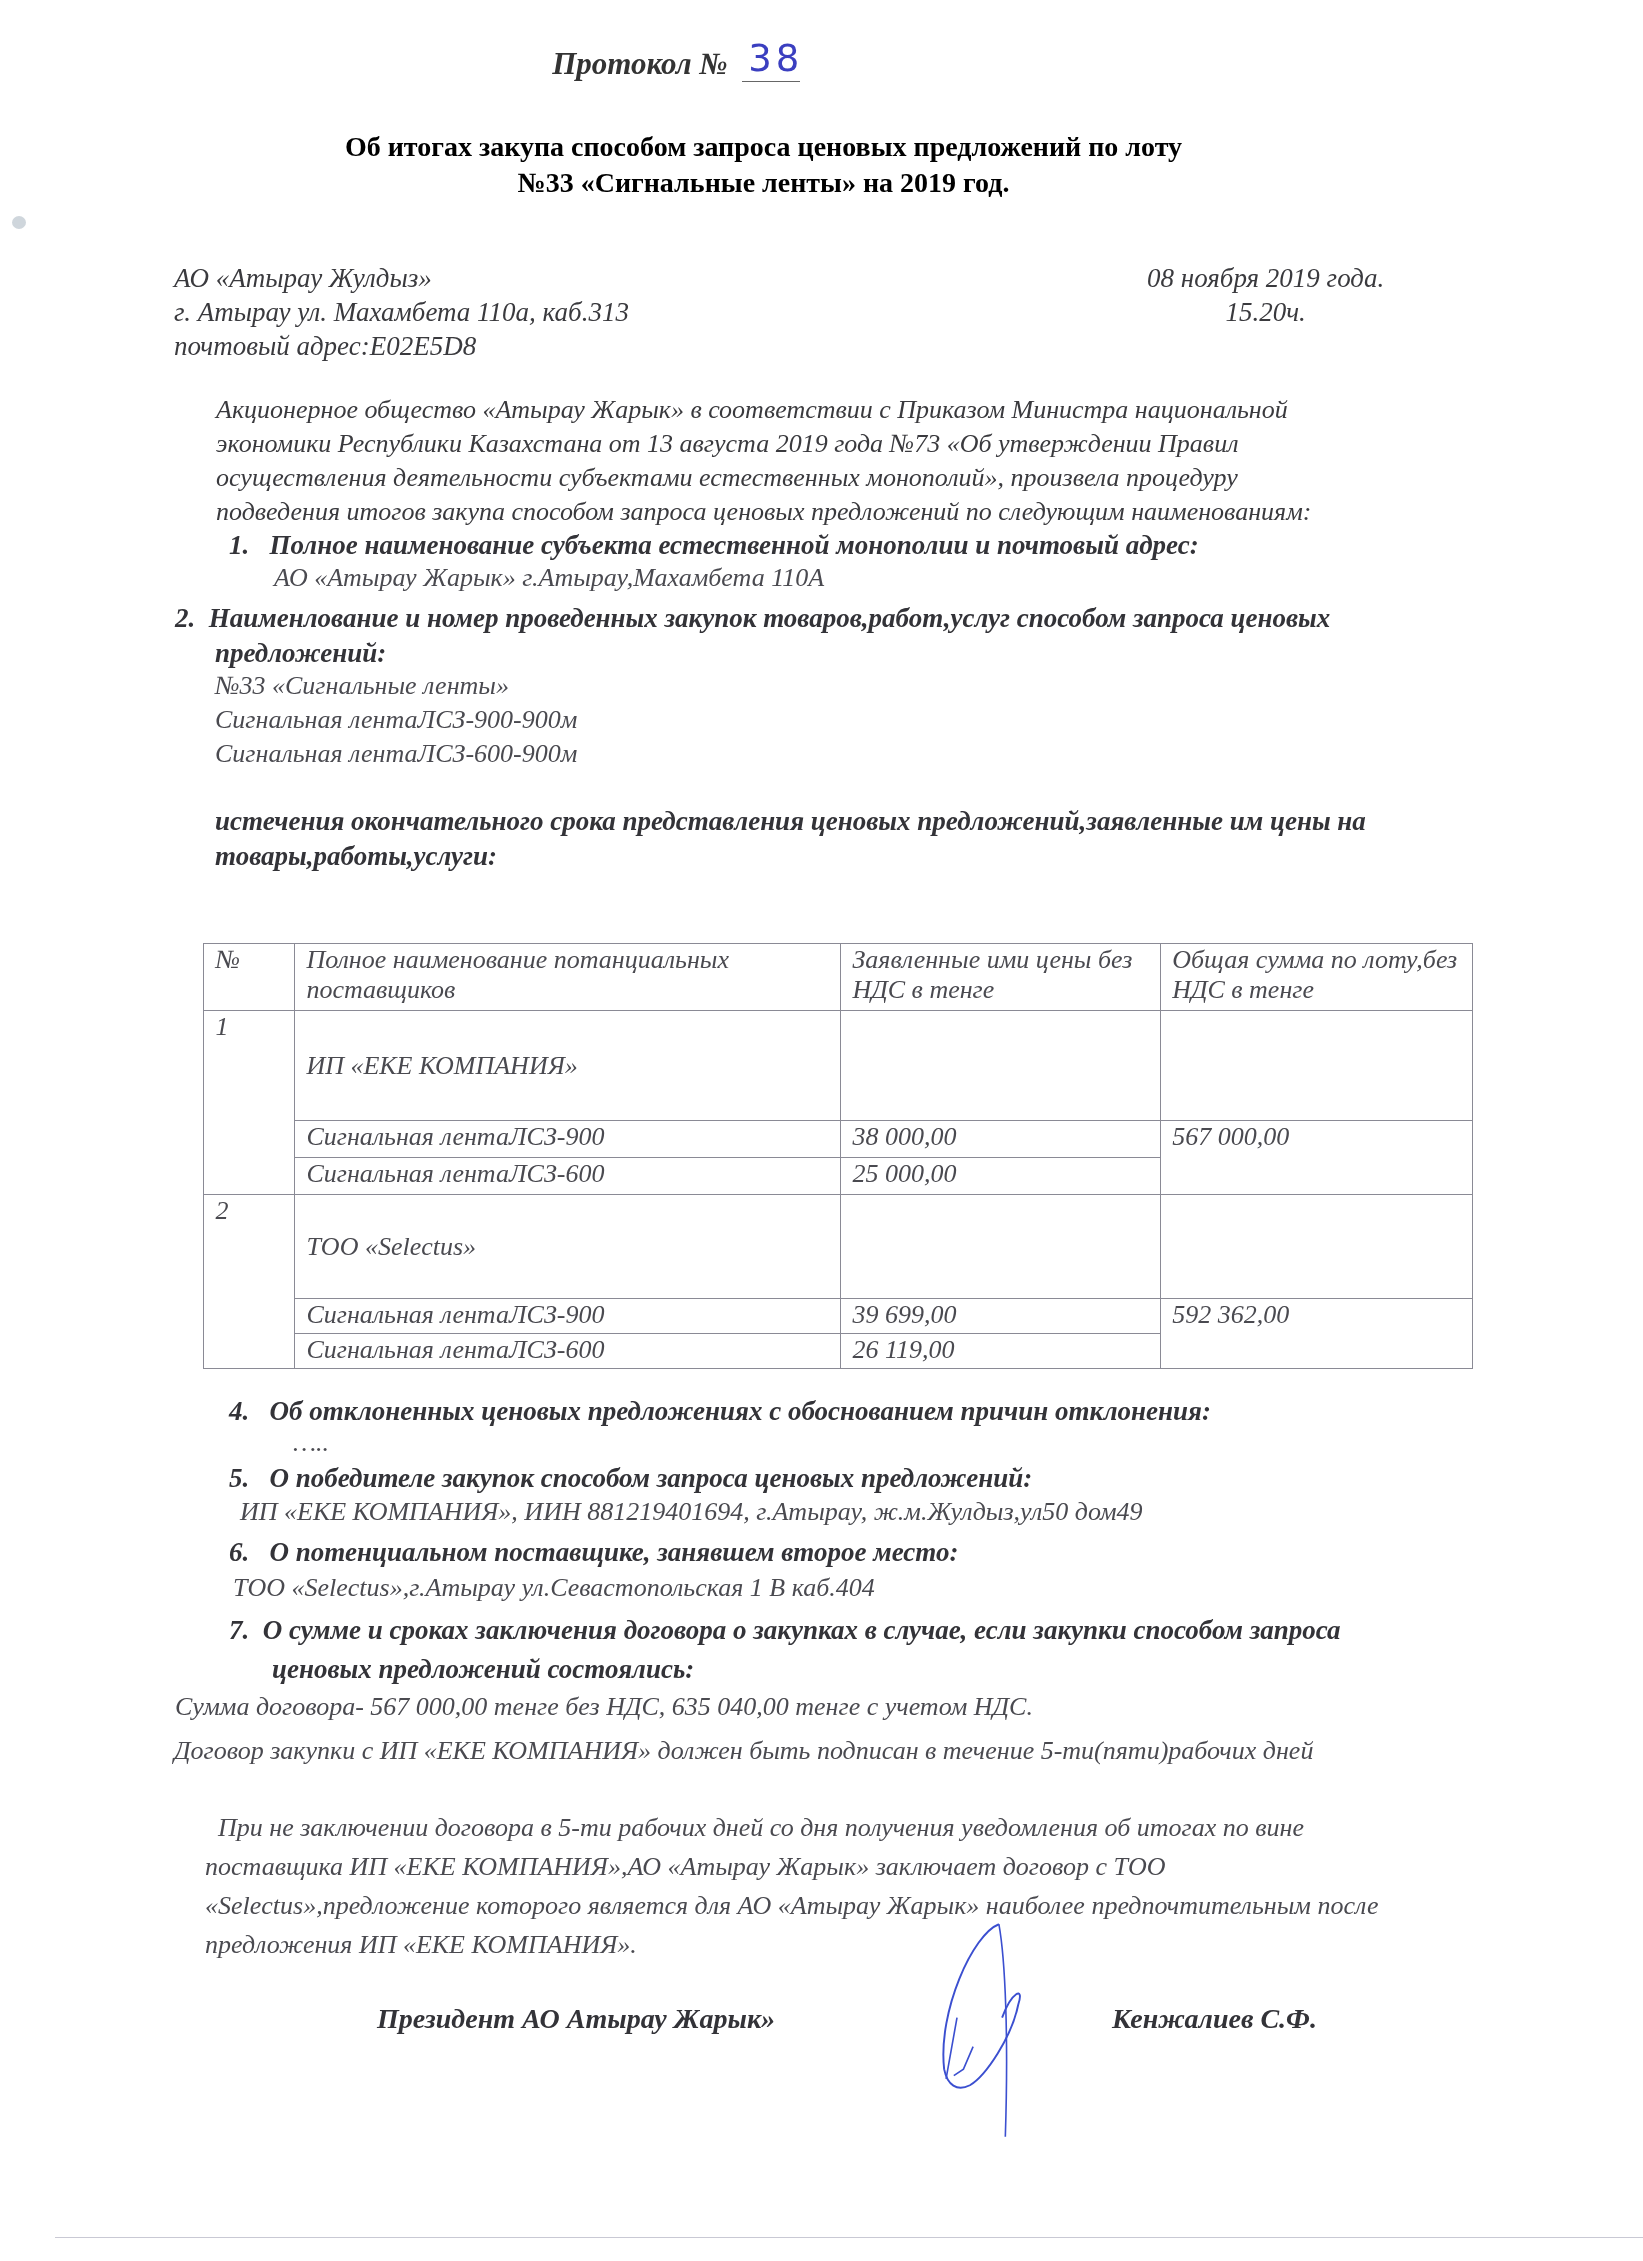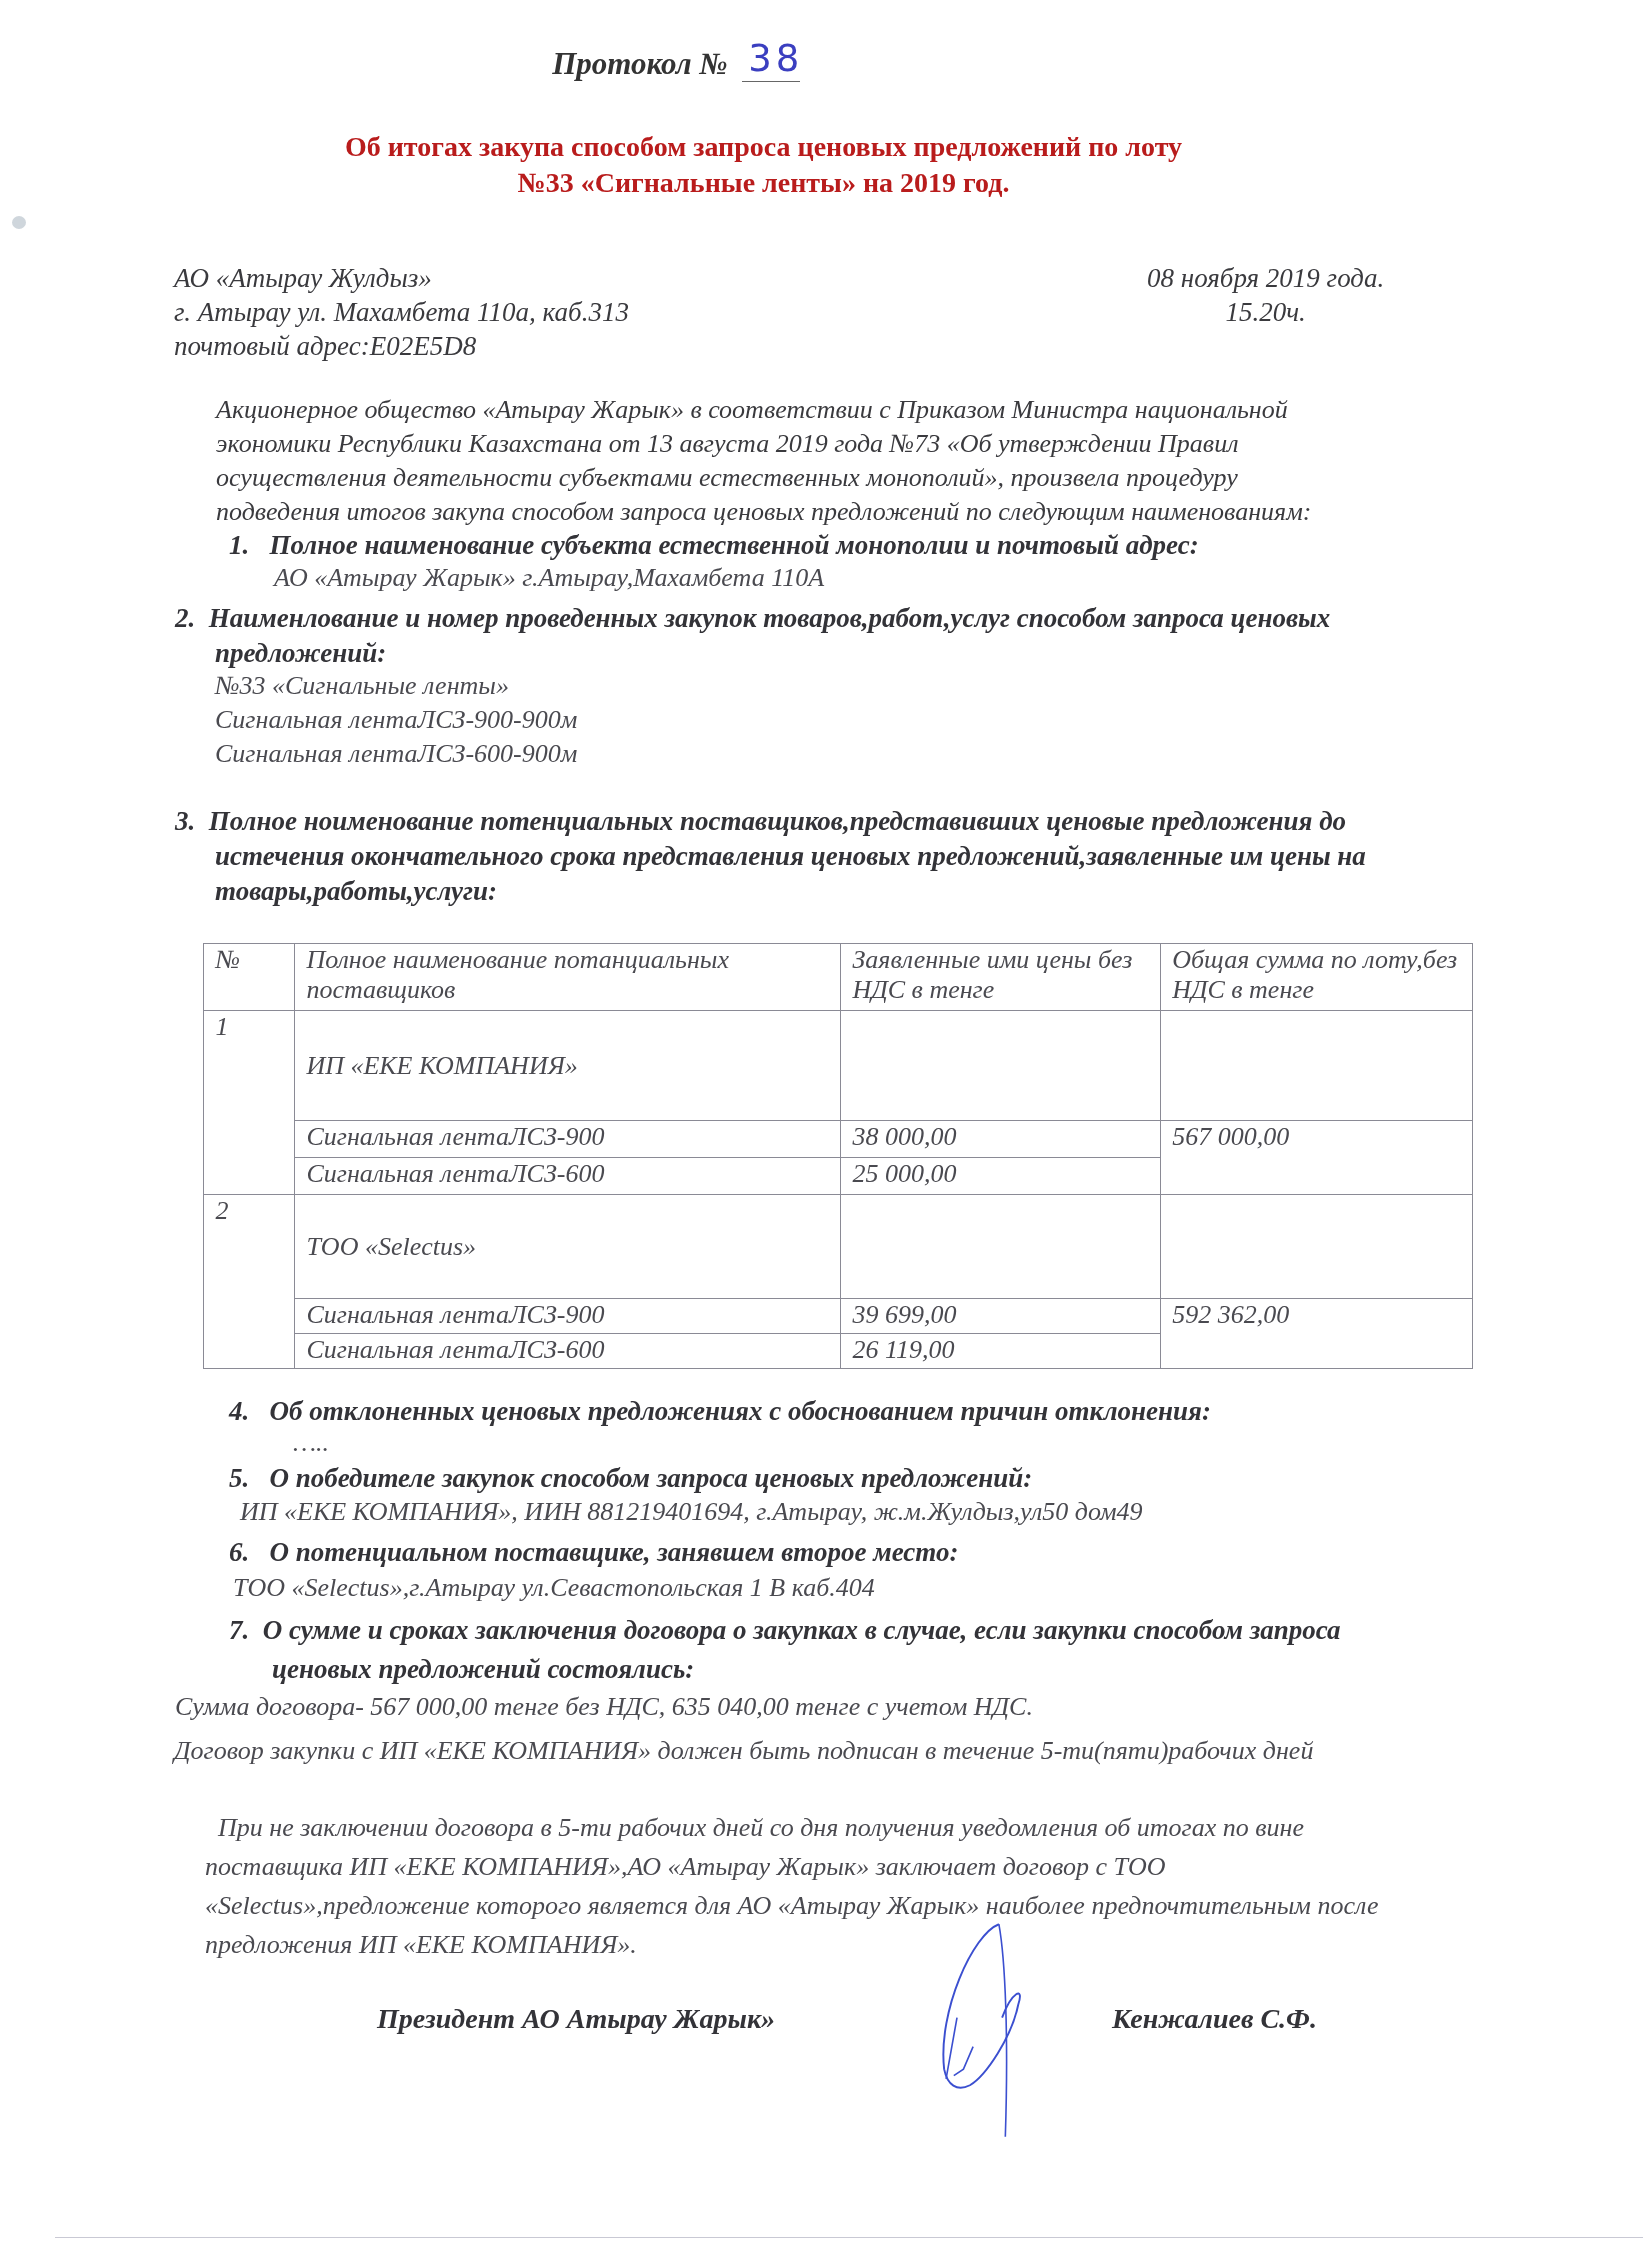--- a/index.html
+++ b/index.html
@@ -10,21 +10,21 @@
     }
     .abs { position: absolute; white-space: nowrap; }
     .it { font-style: italic; }
     .body-text { font-size: 26px; font-style: italic; color: #4a4a50; }
     .bold-text { font-size: 27px; font-style: italic; font-weight: bold; color: #333338; }
 
     #title { left: 0; width: 1352px; top: 46px; text-align: center; font-size: 31px; font-style: italic; font-weight: bold; color: #333; }
     #title .num-underline { display: inline-block; width: 58px; border-bottom: 1.3px solid #666; margin-left: 6.4px; position: relative; height: 28px; vertical-align: bottom; }
     #title .handwritten { position: absolute; left: 6.4px; bottom: 1.3px; font-family: "DejaVu Sans", sans-serif; font-style: normal; font-weight: normal; color: #3b3fc0; font-size: 37px; letter-spacing: 3.9px; margin-top: 44px; }
 
-    #subtitle { left: 0; width: 1527px; top: 129px; text-align: center; font-size: 28px; font-weight: bold; color: #b91c1c; line-height: 36px; }
+    #subtitle { left: 0; width: 1527px; top: 129px; text-align: center; font-size: 28px; font-weight: bold; color: #000000; line-height: 36px; }
 
     #sender { left: 174px; top: 261px; font-size: 27px; line-height: 34px; }
     #datetime { left: 1147px; top: 261px; font-size: 27px; line-height: 34px; text-align: center; }
 
     #intro { left: 216px; top: 393px; font-size: 26px; line-height: 34px; }
 
     table.bids { position: absolute; left: 203px; top: 943px; width: 1270px; border-collapse: collapse; font-style: italic; font-size: 26px; color: #4a4a50; }
     table.bids td { border: 1.3px solid #8a8a95; vertical-align: top; padding: 1.3px 11.6px; line-height: 30px; }
     table.bids td.c0 { width: 67px; }
     table.bids td.c1 { width: 525px; }
@@ -80,21 +80,20 @@
   <div><span>2.</span>&nbsp;&nbsp;<span>Наименлование и номер проведенных закупок товаров,работ,услуг способом запроса ценовых</span></div>
   <div style="padding-left:40px;">предложений:</div>
 </div>
 <div class="abs body-text" style="left:215px; top:669px; line-height:34px;">
   <div>№33 «Сигнальные ленты»</div>
   <div>Сигнальная лентаЛСЗ-900-900м</div>
   <div>Сигнальная лентаЛСЗ-600-900м</div>
 </div>
 
 <div class="abs bold-text" style="left:175px; top:804px; line-height:35px;">
-  <div><span>3.</span>&nbsp;&nbsp;<span>Полное ноименование потенциальных поставщиков,представивших ценовые предложения до</span></div>
   <div style="padding-left:40px;">истечения окончательного срока представления ценовых предложений,заявленные им цены на</div>
   <div style="padding-left:40px;">товары,работы,услуги:</div>
 </div>
 
 <table class="bids">
   <tbody>
       <tr style="height:67px;">
     <td class="c0">№</td>
     <td class="c1">Полное наименование потанциальных поставщиков</td>
     <td class="c2">Заявленные ими цены без НДС в тенге</td>

